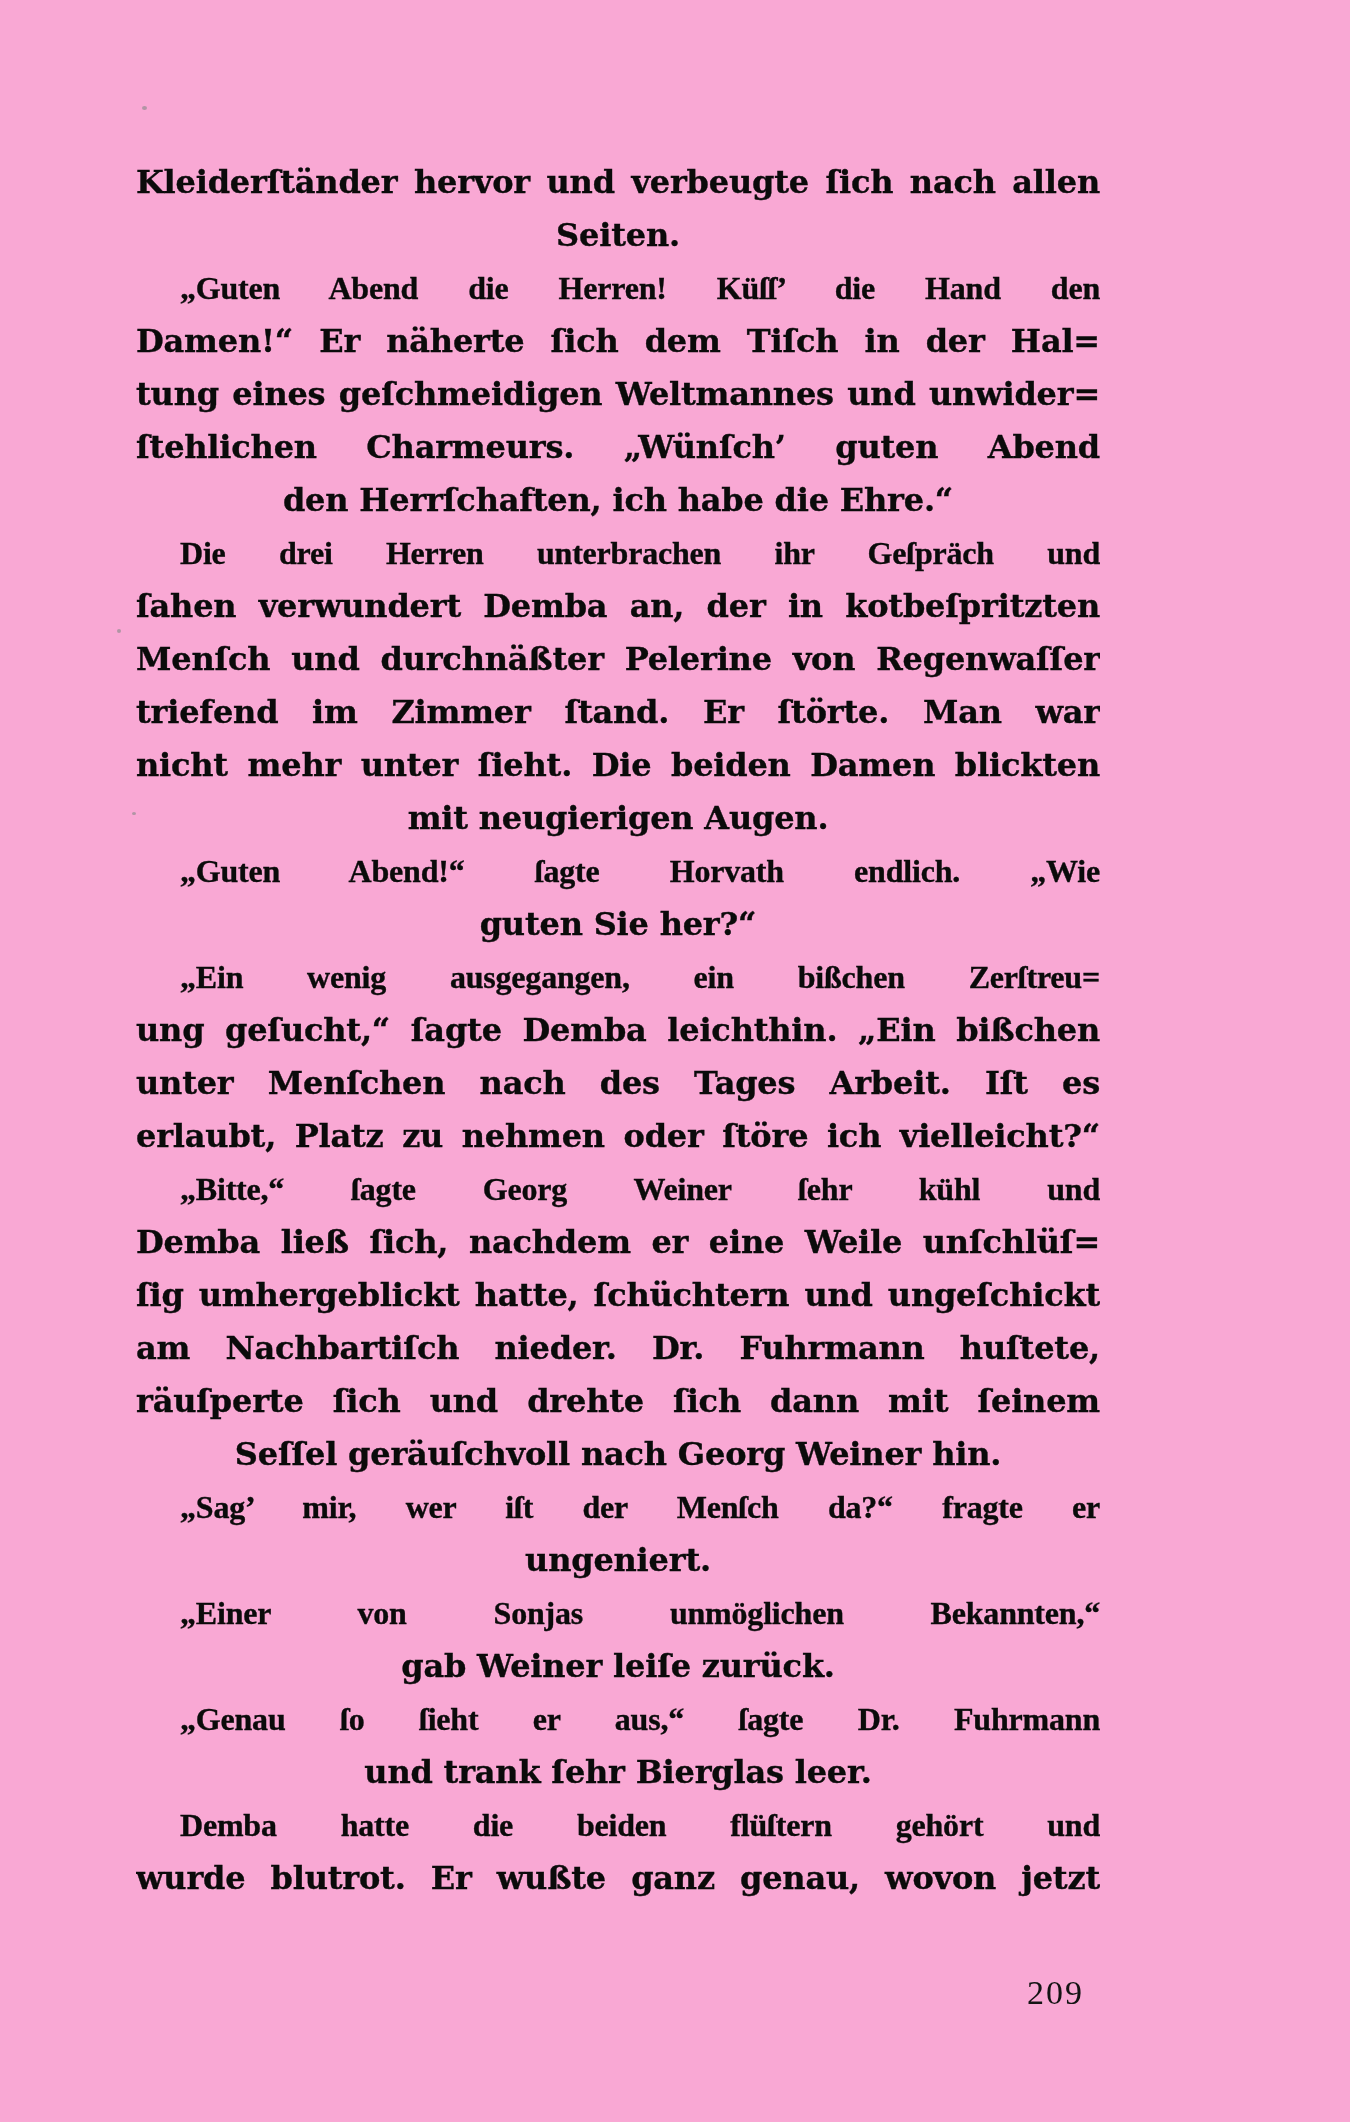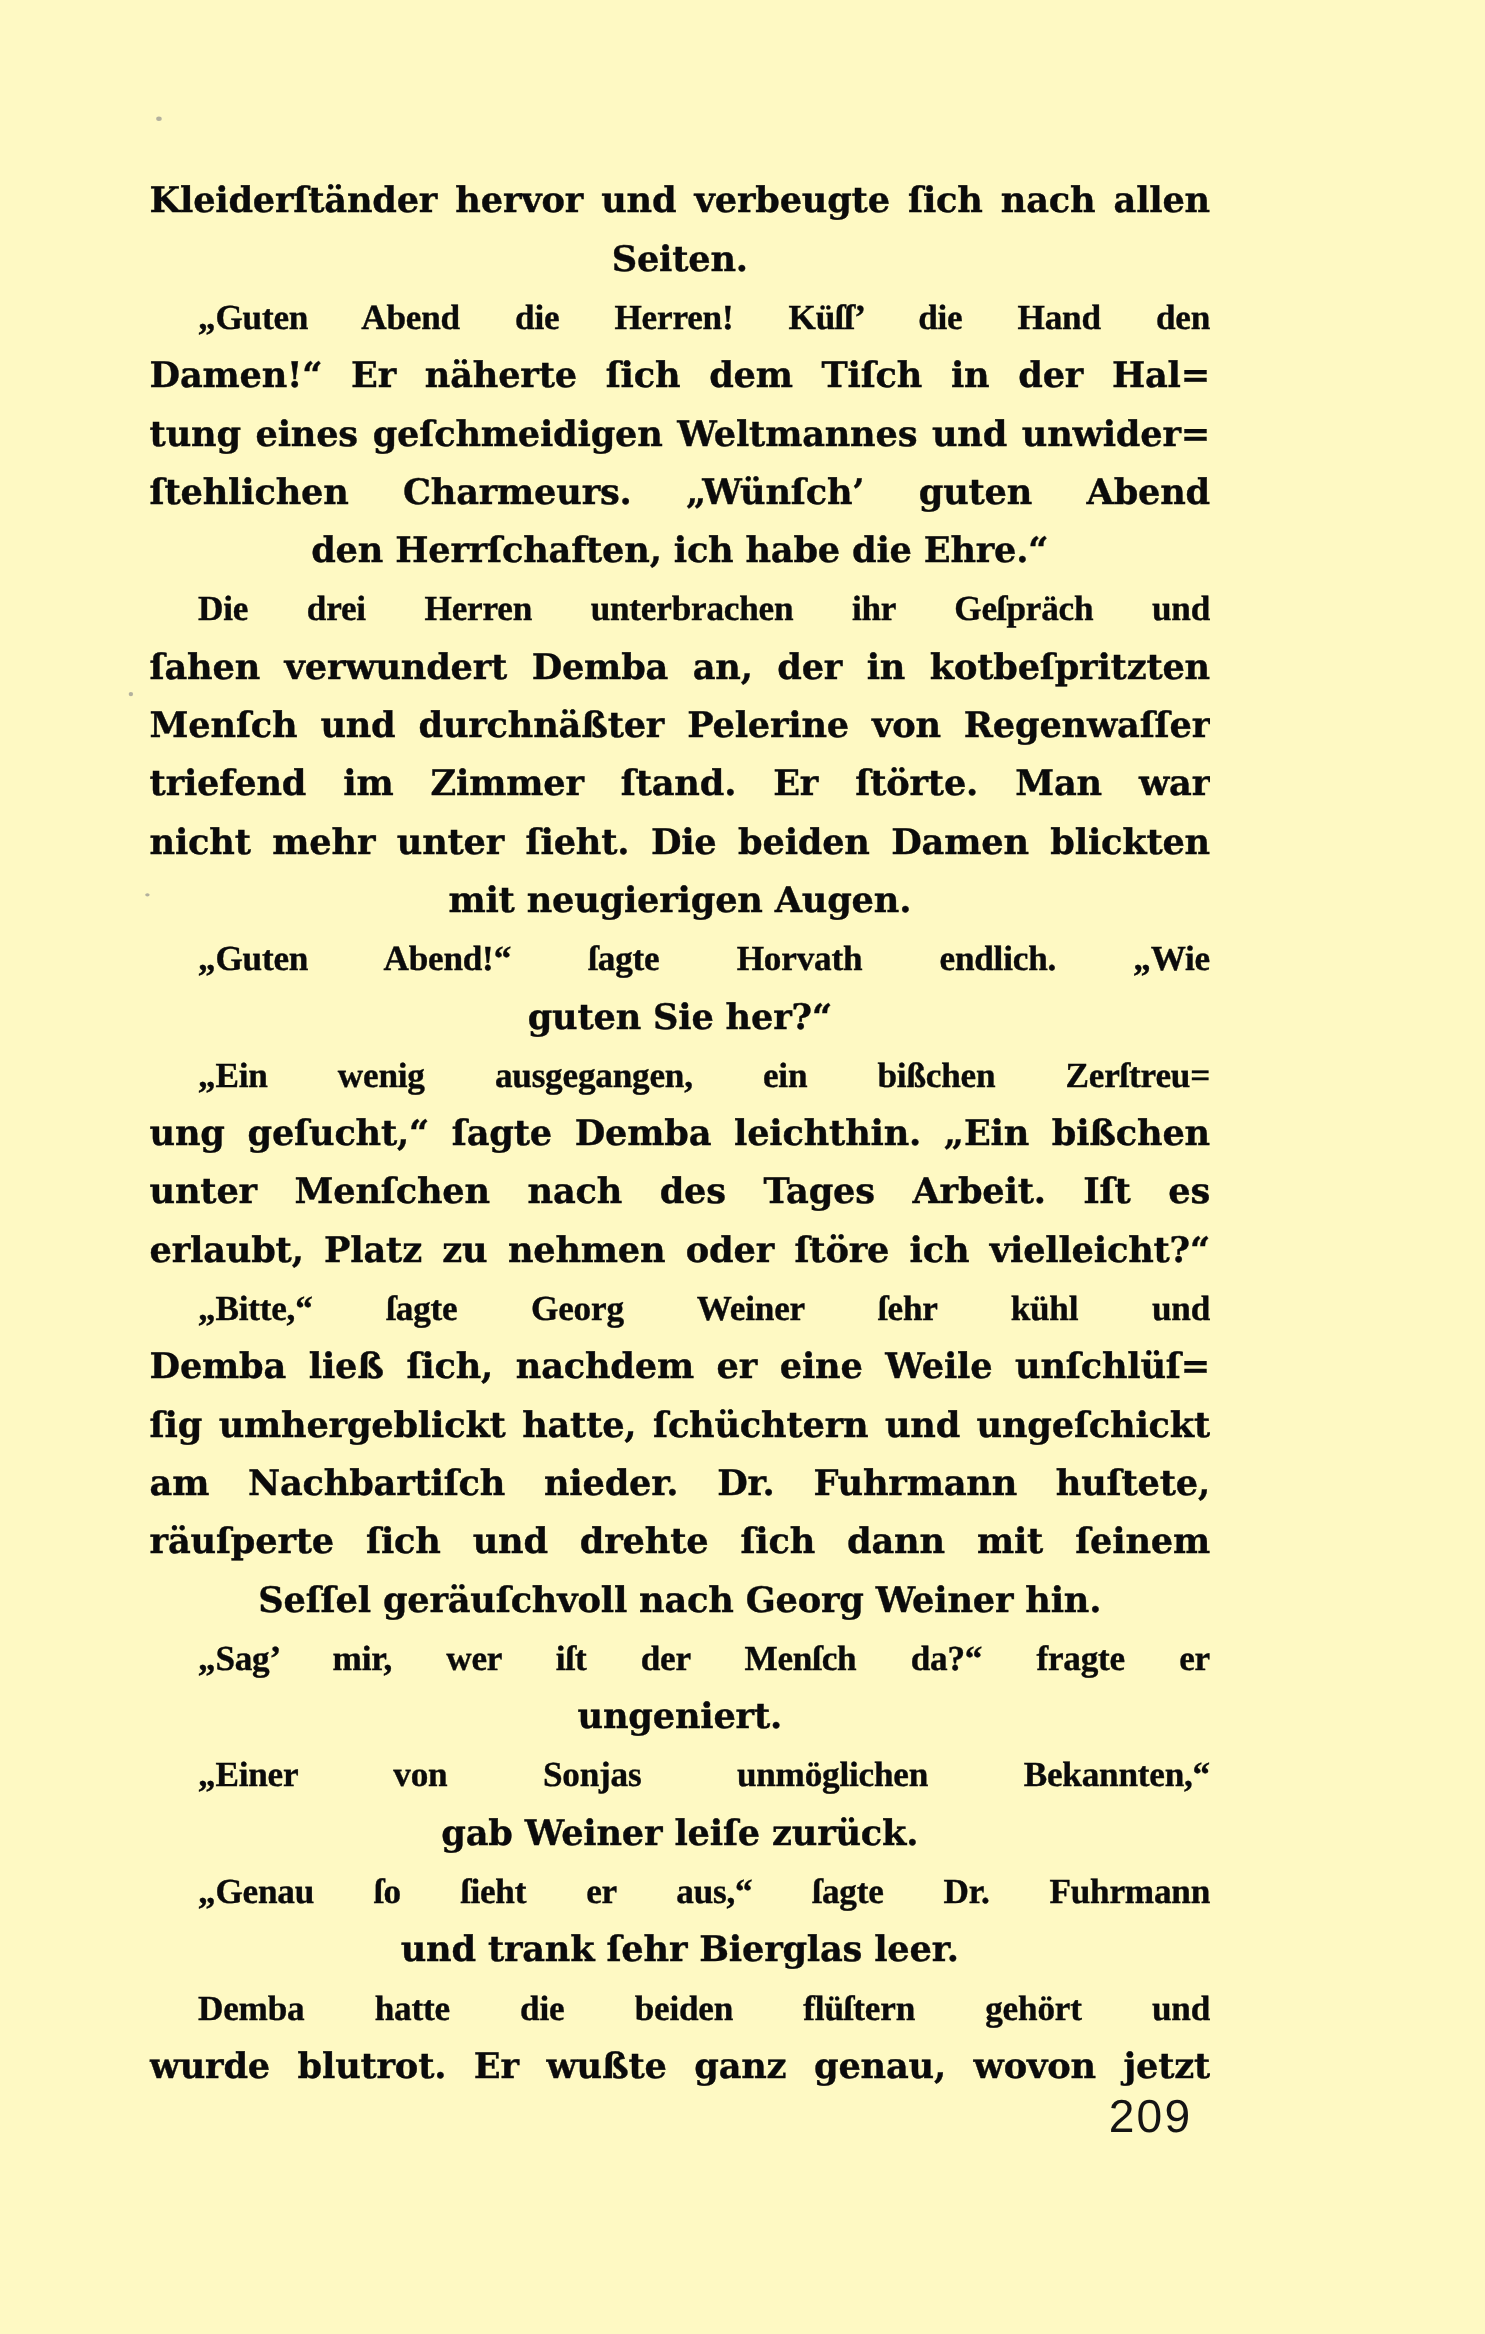--- a/index.html
+++ b/index.html
@@ -4,21 +4,21 @@
 <style>
   html, body {
     margin: 0; padding: 0;
     width: 1350px; height: 2122px;
     background: #ffffff;
     overflow: hidden;
   }
   .page {
     position: relative;
     width: 1350px; height: 2122px;
-    background: #fef9c3;
+    background: #f9a8d4;
     font-family: "DejaVu Serif", "Liberation Serif", serif;
   }
   .text-block {
     position: absolute;
     left: 136px; top: 156px;
     width: 964px;
     color: #0b0b0b;
   }
   .line {
     height: 53px;
@@ -31,27 +31,27 @@
     overflow: hidden;
   }
   .line.just {
     text-align: justify;
     text-align-last: justify;
   }
   .line.left { text-align: center; }
   .line.indent { text-indent: 44px; font-family: Liberation Serif, serif; }
   .page-number {
     position: absolute;
-    top: 1900px;
+    top: 1974px;
     right: 266px;
-    font-size: 42px;
+    font-size: 34px;
     font-weight: 400;
     letter-spacing: 2px;
     color: #141414;
-    font-family: Liberation Sans, sans-serif;
+    font-family: Liberation Serif, serif;
   }
   .speck {
     position: absolute;
     background: #8a8a8a;
     border-radius: 50%;
     opacity: 0.65;
   }
   .speck.s1 { left: 142px; top: 106px; width: 5px; height: 4px; }
   .speck.s2 { left: 117px; top: 629px; width: 4px; height: 4px; }
   .speck.s3 { left: 132px; top: 812px; width: 4px; height: 3px; }

